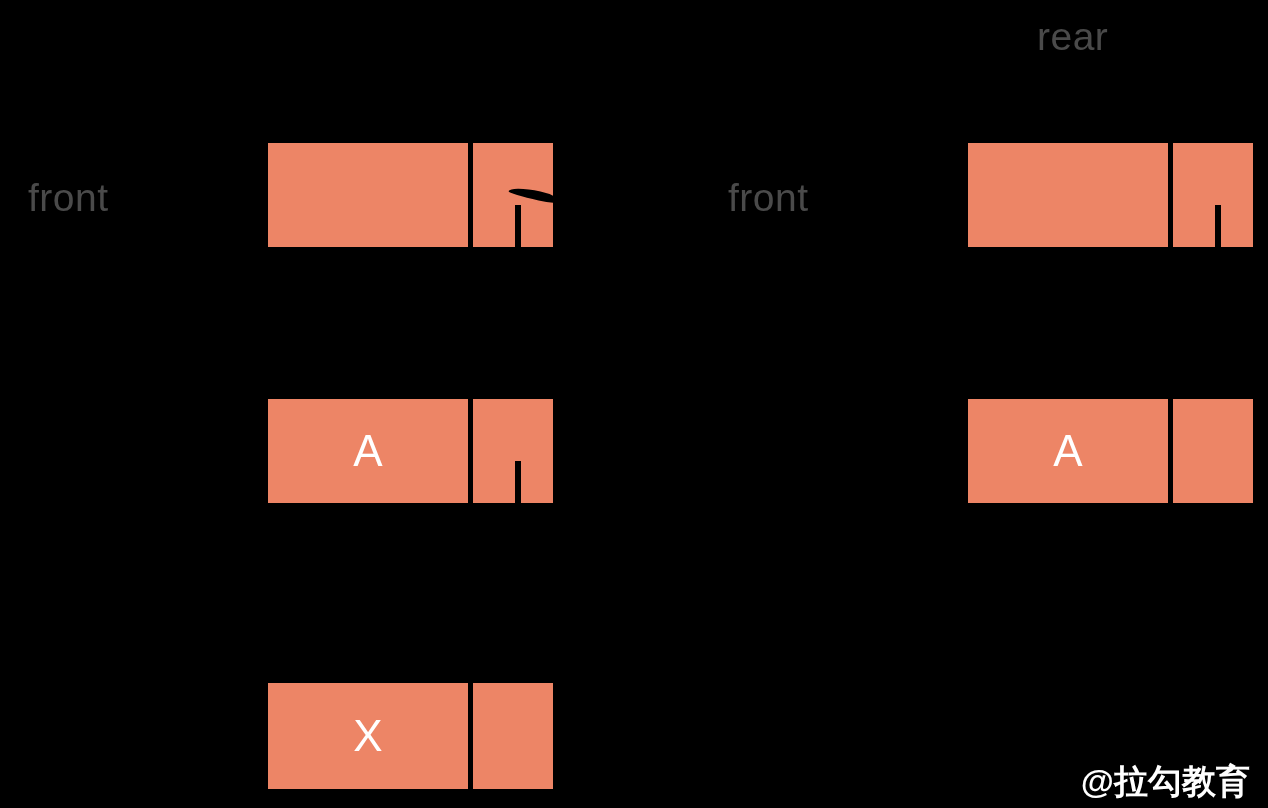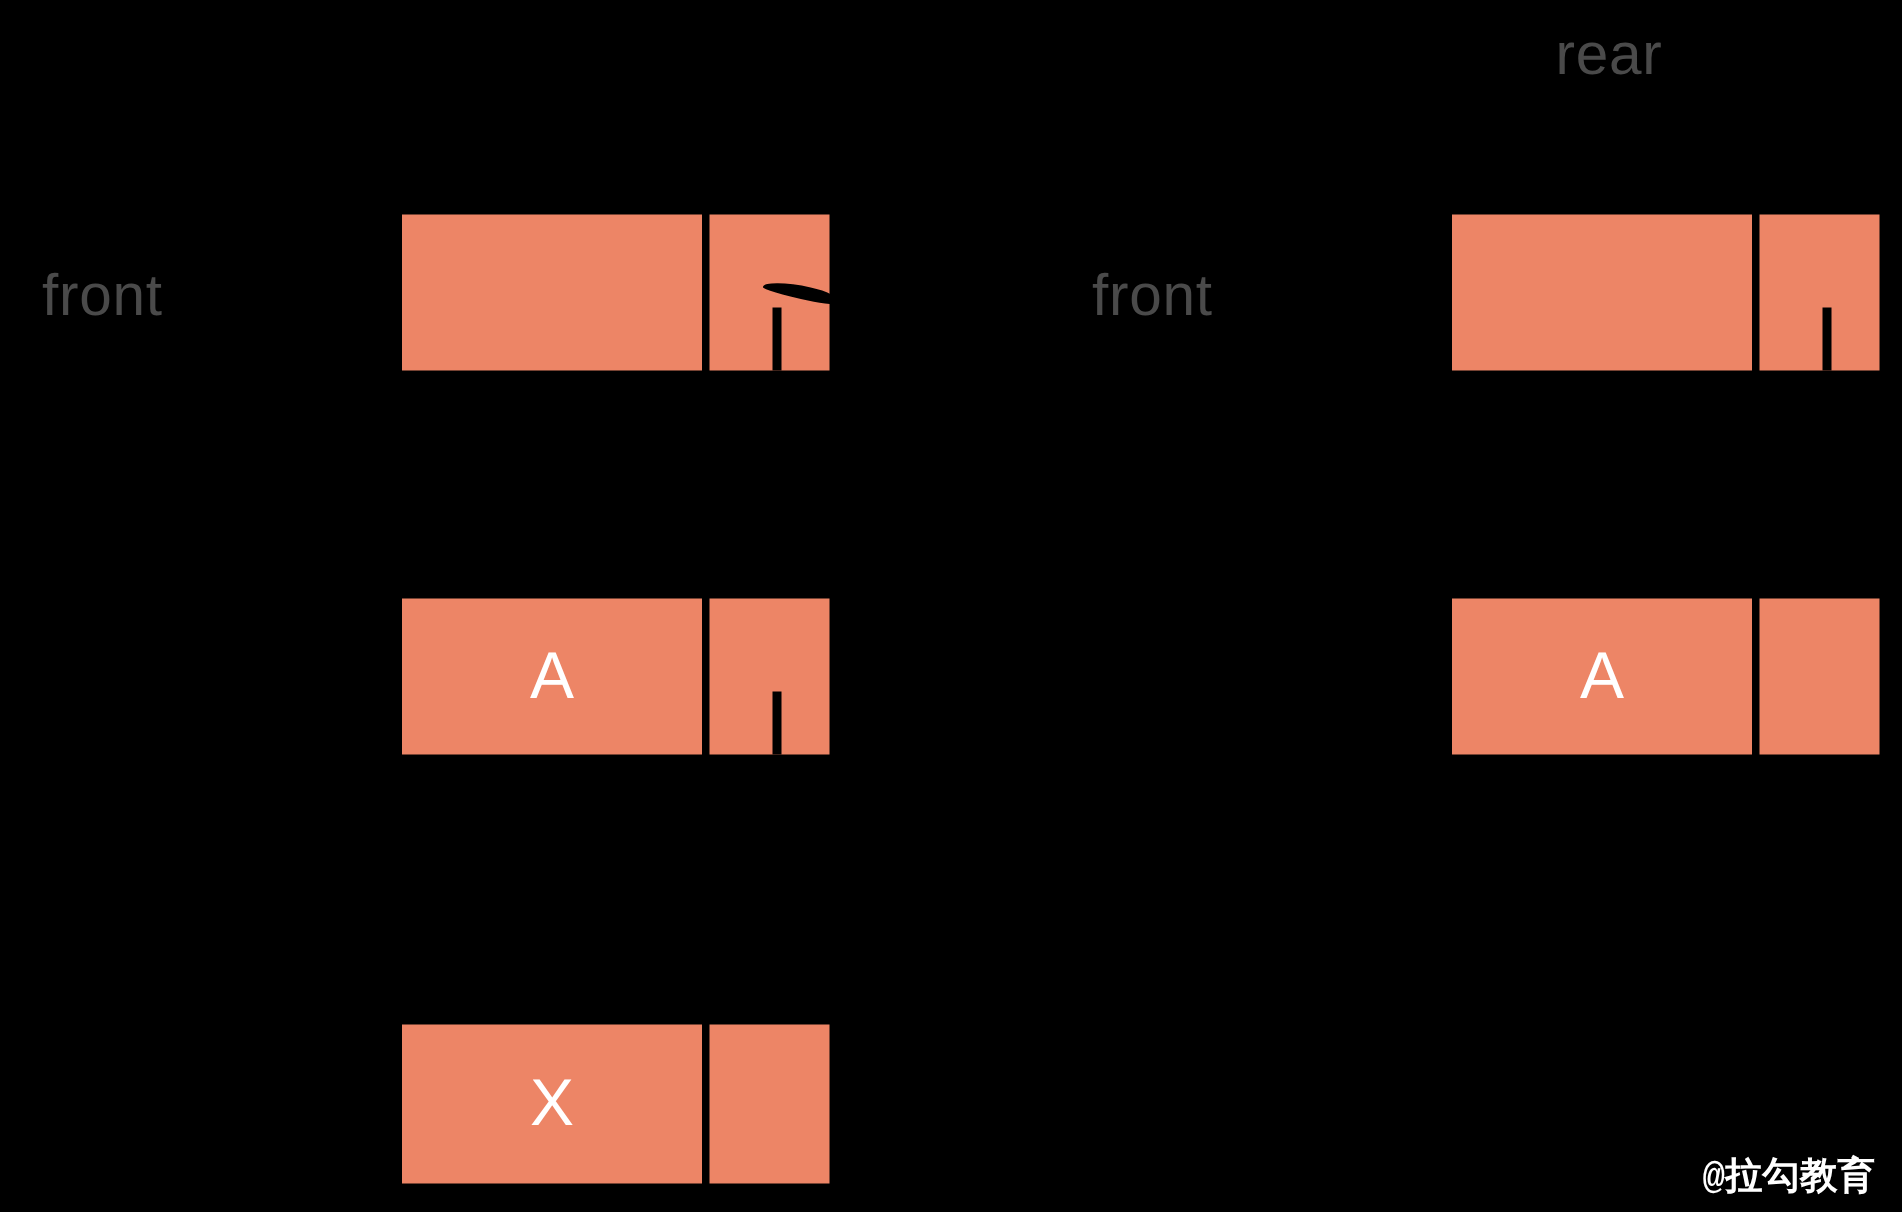--- a/index.html
+++ b/index.html
@@ -82,22 +82,22 @@
     background: #000000;
     border-radius: 60% 40% 40% 60% / 70% 70% 30% 30%;
     transform: rotate(12deg);
     transform-origin: left center;
   }
 
   
   .watermark {
     position: absolute;
     color: #ffffff;
-    font-family: Liberation Mono, monospace;
-    font-size: 25px;
+    font-family: Liberation Sans, sans-serif;
+    font-size: 34px;
     font-weight: 700;
     white-space: nowrap;
     line-height: 1;
   }
 </style>
 </head>
 <body>
 
 <div class="canvas">
 

